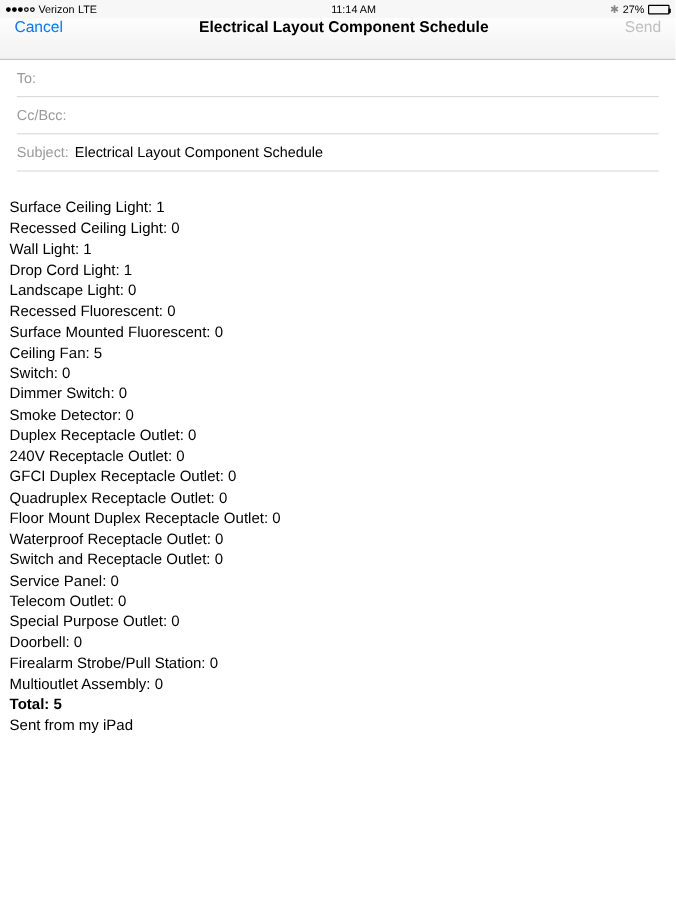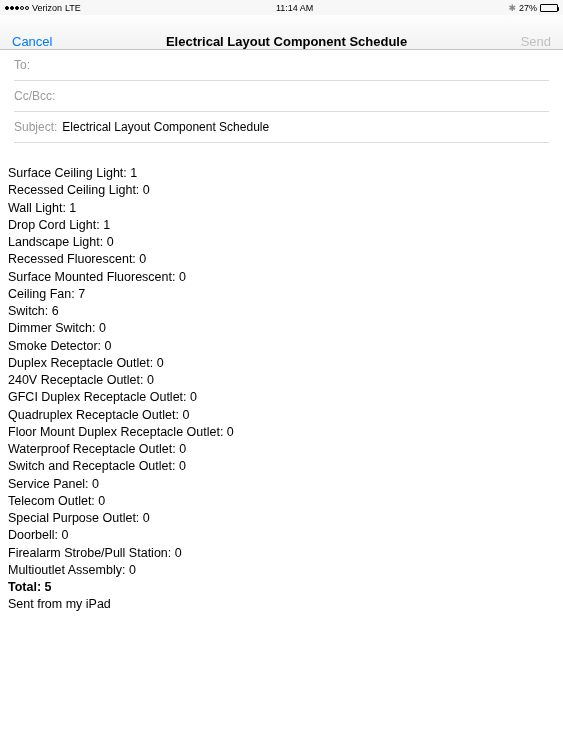--- a/index.html
+++ b/index.html
@@ -73,21 +73,21 @@
       height: 100%;
       background: #000;
       width: 61%;
     }
     .nav-bar {
       height: 35px;
       background: linear-gradient(to bottom, #fdfdfd, #f2f2f2);
       border-bottom: 1px solid #c4c4c4;
       display: flex;
       justify-content: space-between;
-      align-items: flex-end;
+      align-items: flex-start;
       padding: 0 12px;
     }
     .nav-button {
       font-size: 13px;
       color: #007aff;
       background: none;
       border: none;
       cursor: pointer;
     }
     .nav-button.disabled {
@@ -183,22 +183,22 @@
 
 <div class="body-area">
   <div id="component-list">
       <div>Surface Ceiling Light: 1</div>
       <div>Recessed Ceiling Light: 0</div>
       <div>Wall Light: 1</div>
       <div>Drop Cord Light: 1</div>
       <div>Landscape Light: 0</div>
       <div>Recessed Fluorescent: 0</div>
       <div>Surface Mounted Fluorescent: 0</div>
-      <div>Ceiling Fan: 7</div>
-      <div>Switch: 6</div>
+      <div>Ceiling Fan: 5</div>
+      <div>Switch: 0</div>
       <div>Dimmer Switch: 0</div>
       <div>Smoke Detector: 0</div>
       <div>Duplex Receptacle Outlet: 0</div>
       <div>240V Receptacle Outlet: 0</div>
       <div>GFCI Duplex Receptacle Outlet: 0</div>
       <div>Quadruplex Receptacle Outlet: 0</div>
       <div>Floor Mount Duplex Receptacle Outlet: 0</div>
       <div>Waterproof Receptacle Outlet: 0</div>
       <div>Switch and Receptacle Outlet: 0</div>
       <div>Service Panel: 0</div>

